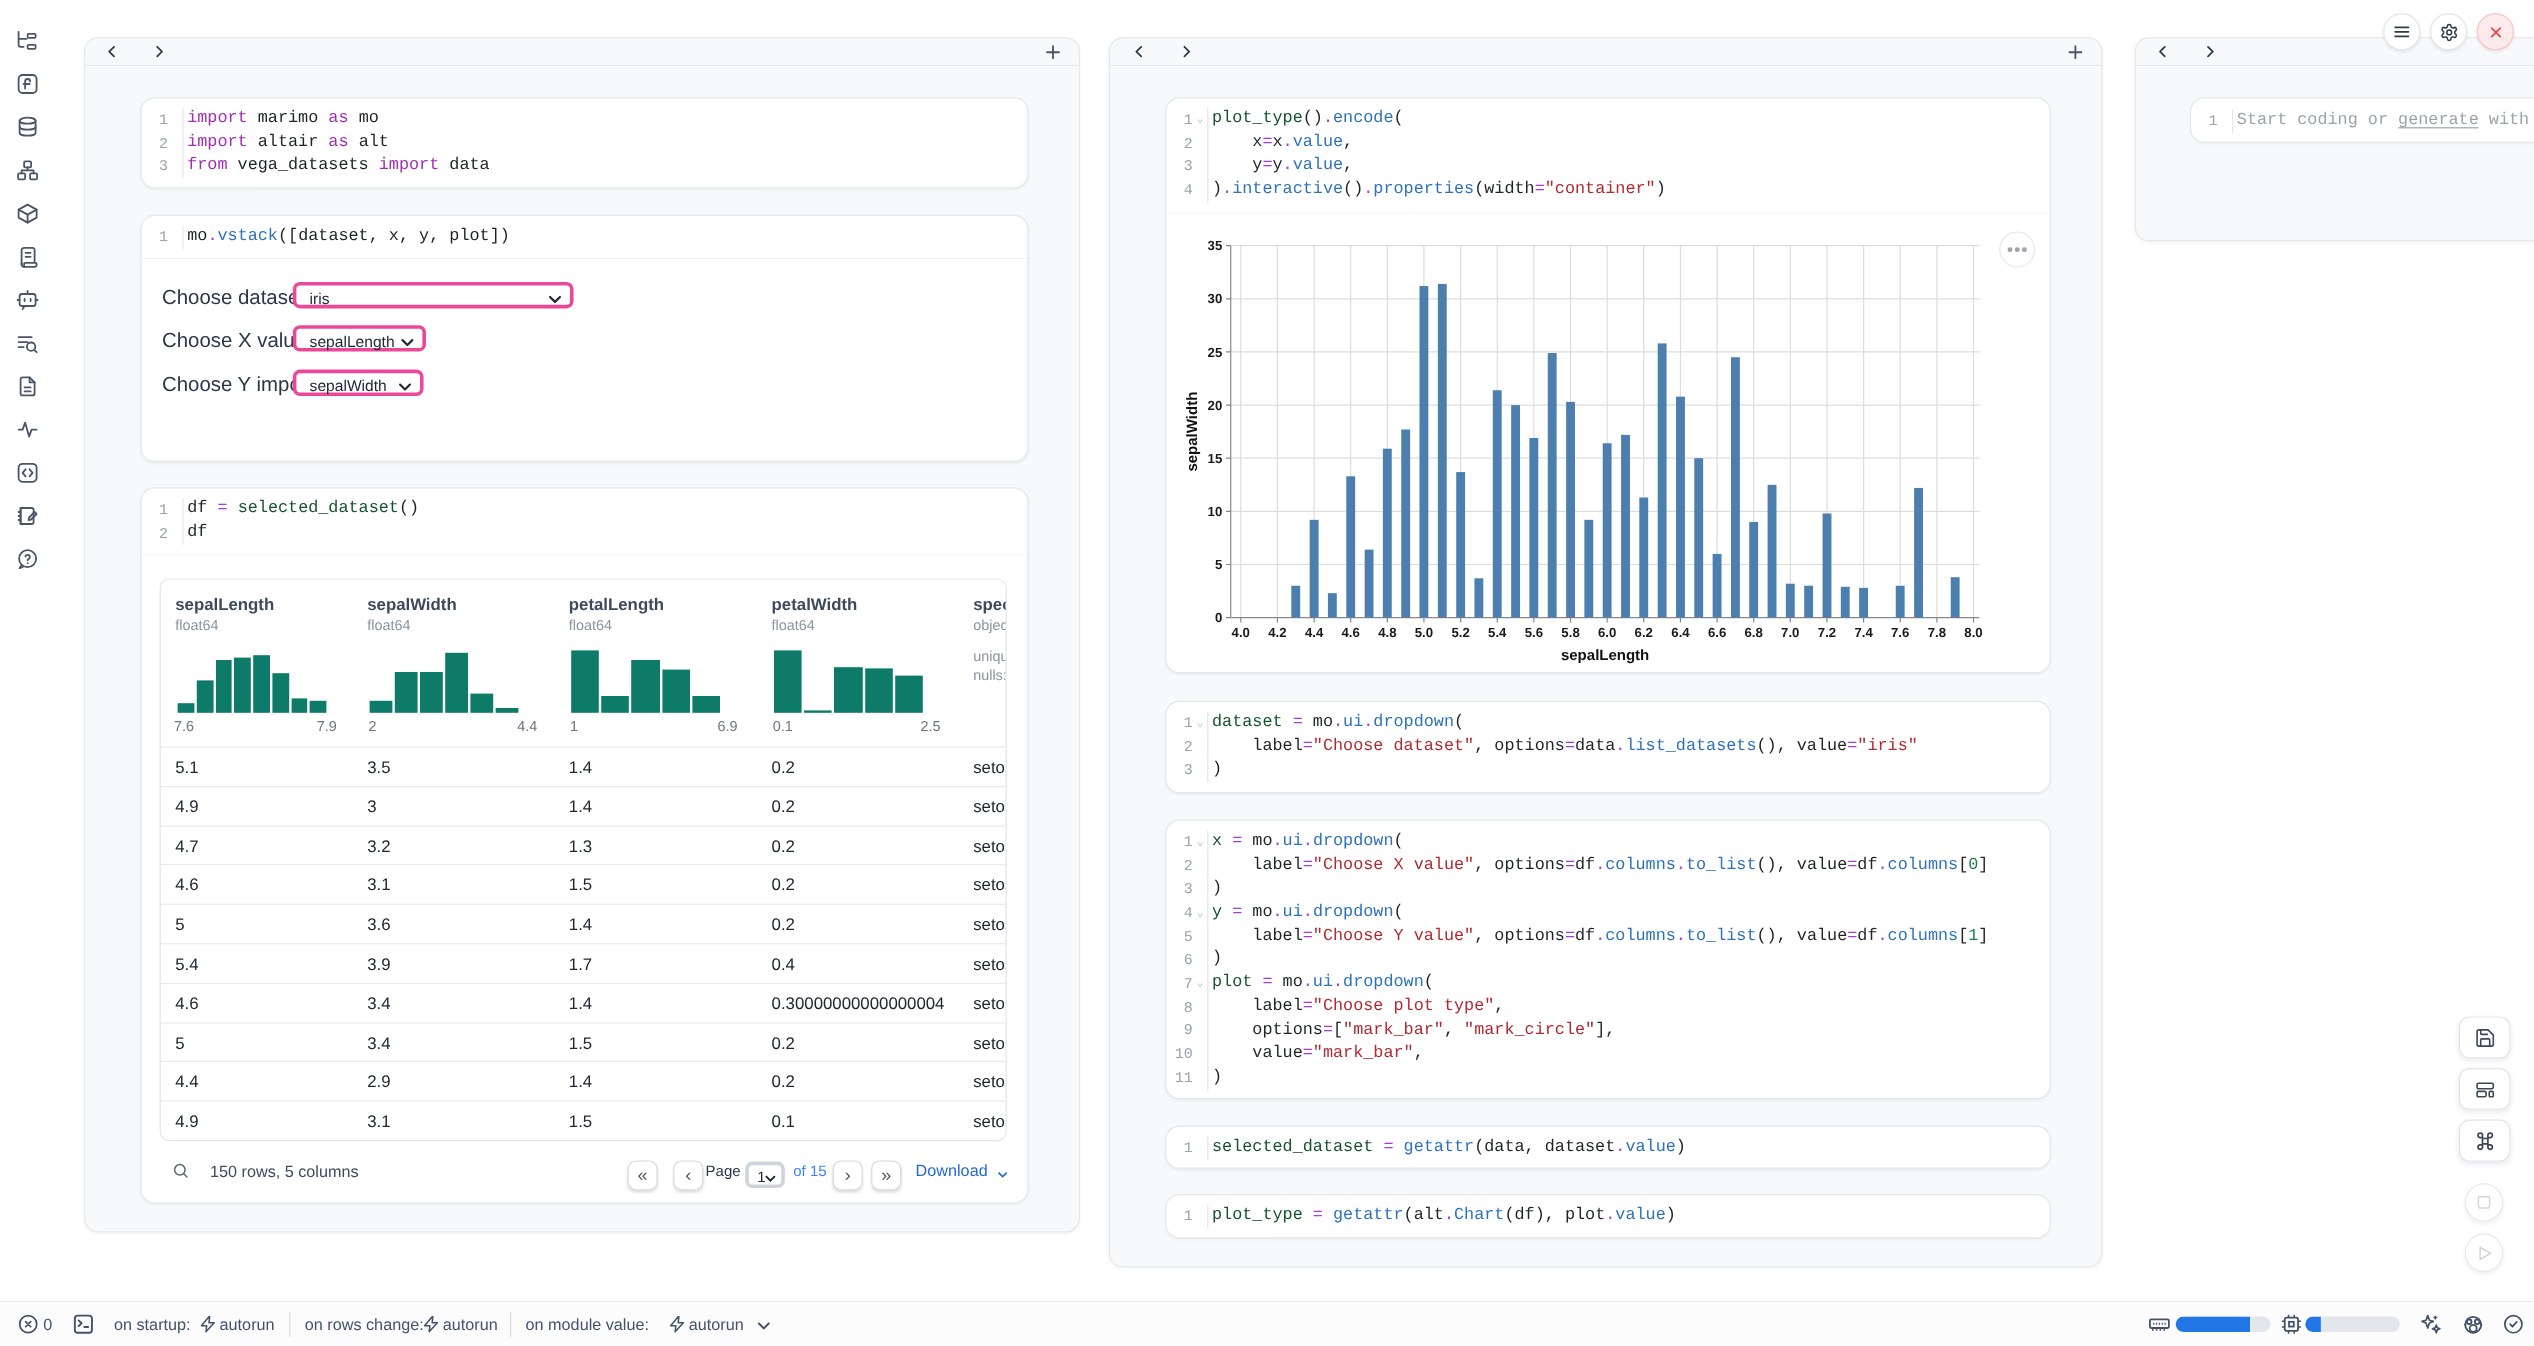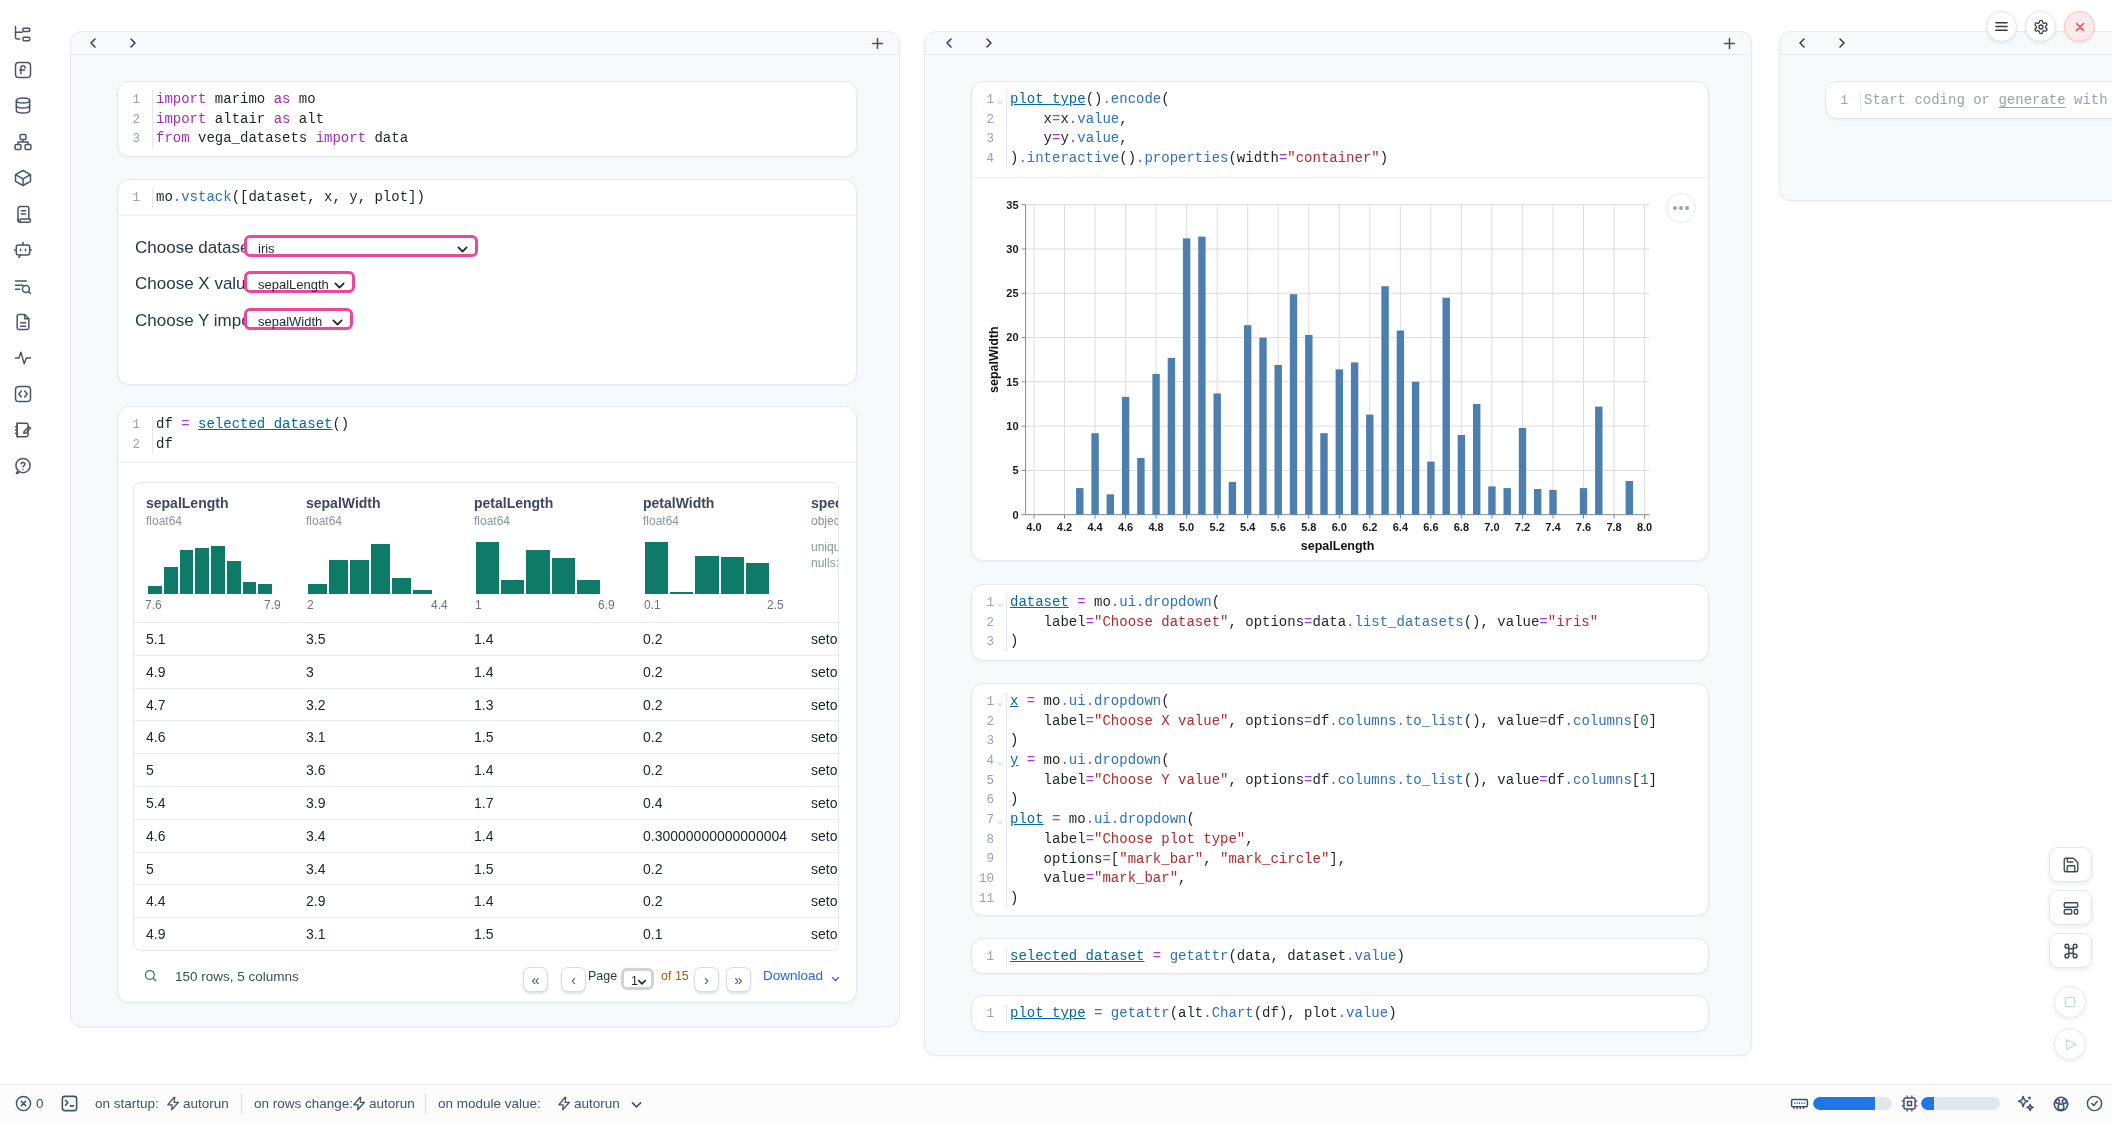--- a/index.html
+++ b/index.html
@@ -13,21 +13,21 @@
   box-shadow:0 1px 2px rgba(15,23,42,.05); }
 .edit { position:absolute; left:0; right:0; top:0; border-bottom:1px solid #eceef1;
   border-radius:12px 12px 0 0; padding:8px 0 0 0; overflow:hidden; }
 .edit.only { border-bottom:none; border-radius:12px; }
 .cl { height:19.7px; display:flex; align-items:center;
   font-family:"Liberation Mono",monospace; font-size:14px; color:#1f2328; white-space:pre; }
 .ln { width:22px; text-align:right; color:#9aa2ad; font-size:12.5px; flex:none; }
 .fold { width:12px; text-align:center; color:#b8bec6; font-size:10px; flex:none; }
 .ct { border-left:1px solid #e3e6ea; padding-left:3px; height:19.7px; line-height:19.7px; flex:1; }
 .k { color:#a42cb3; } .o { color:#a43be0; } .f { color:#2d72ba; }
-.v { color:#0369a1;text-decoration:underline; } .s { color:#b02a2f; } .n { color:#1d7f4b; }
+.v { color:#14532d; } .s { color:#b02a2f; } .n { color:#1d7f4b; }
 .ph { color:#9ba3af; } .ph u { text-underline-offset:3px; }
 .drow { position:absolute; left:0; height:24px; width:100%; }
 .dlabel { position:absolute; left:17px; top:3px; font-size:17px; color:#2b3648; }
 .dsel { position:absolute; top:0; height:22px; background:#fff; border:3px solid #ec4899;
   border-radius:6px; }
 .dtext { position:absolute; left:11px; top:3px; font-size:13px; color:#1d2735; }
 .chev { position:absolute; right:7px; top:5.5px; }
 .sbi { position:absolute; left:13px; }
 .cbtn { position:absolute; width:31px; height:31px; border-radius:50%; background:#fff;
   border:1px solid #e4e7ea; box-shadow:0 1px 3px rgba(15,23,42,.1);
@@ -324,21 +324,21 @@
     <span style="position:absolute;left:57px;top:562px;font-size:13.5px;color:#3f4b5e">150 rows, 5 columns</span>
     <div class="pgb" style="left:405px;top:560px">«</div>
     <div class="pgb" style="left:443px;top:560px">‹</div>
     <span style="position:absolute;left:470px;top:562px;font-size:12.5px;color:#2b3648">Page</span>
     <span class="dsel" style="left:503px;top:561px;width:33px;height:22px;border-color:#cfd4da">
         <span style="position:absolute;left:7px;top:3px;font-size:12.5px;color:#1d2735">1</span>
         <svg class="chev" style="right:4px;top:6px" width="10" height="10" viewBox="0 0 16 16">
           <path d="M2 5 L8 11 L14 5" fill="none" stroke="#1d2735" stroke-width="2.6"></path>
         </svg>
       </span>
-    <span style="position:absolute;left:543px;top:562px;font-size:12.5px;color:#a16207">of 15</span>
+    <span style="position:absolute;left:543px;top:562px;font-size:12.5px;color:#3b82f6">of 15</span>
     <div class="pgb" style="left:576px;top:560px">›</div>
     <div class="pgb" style="left:608px;top:560px">»</div>
     <span style="position:absolute;left:645px;top:561px;font-size:13.5px;color:#2468d8">Download</span>
     <svg style="position:absolute;left:712px;top:566px" width="11" height="11" viewBox="0 0 16 16" fill="none" stroke="#2468d8" stroke-width="2">
         <path d="M3 6l5 5 5-5"></path>
       </svg>
   </div>
 </div>
 
 <div class="panel" style="left:924px; width:828px; height:1025px;">

